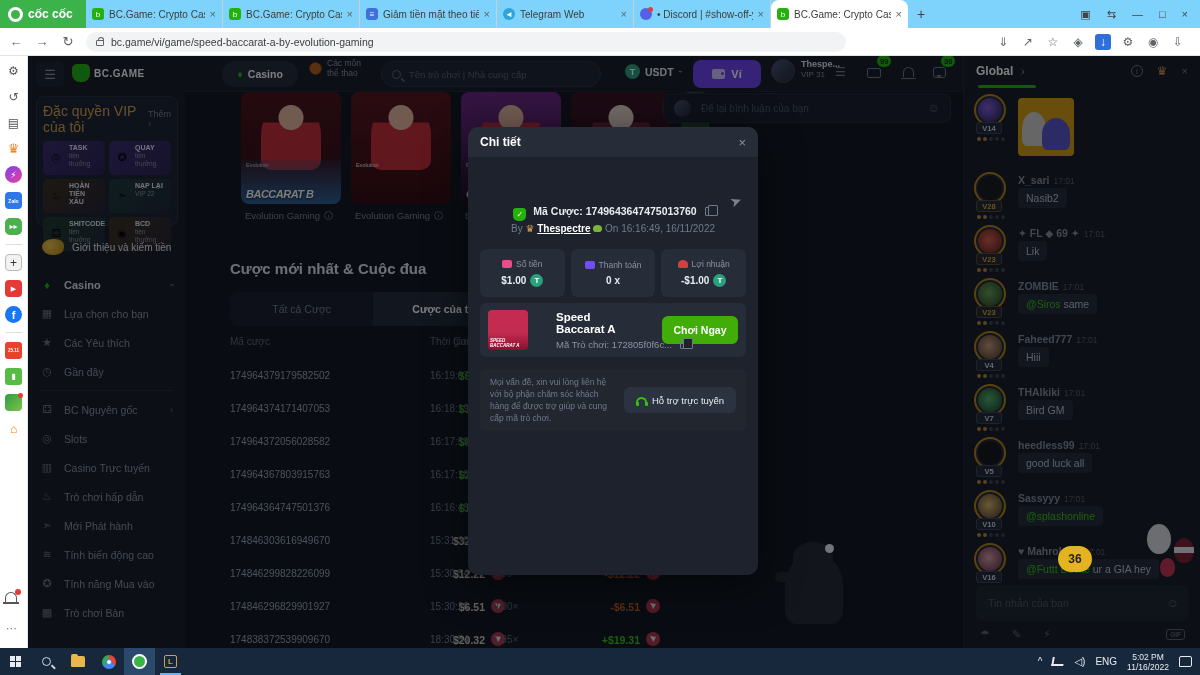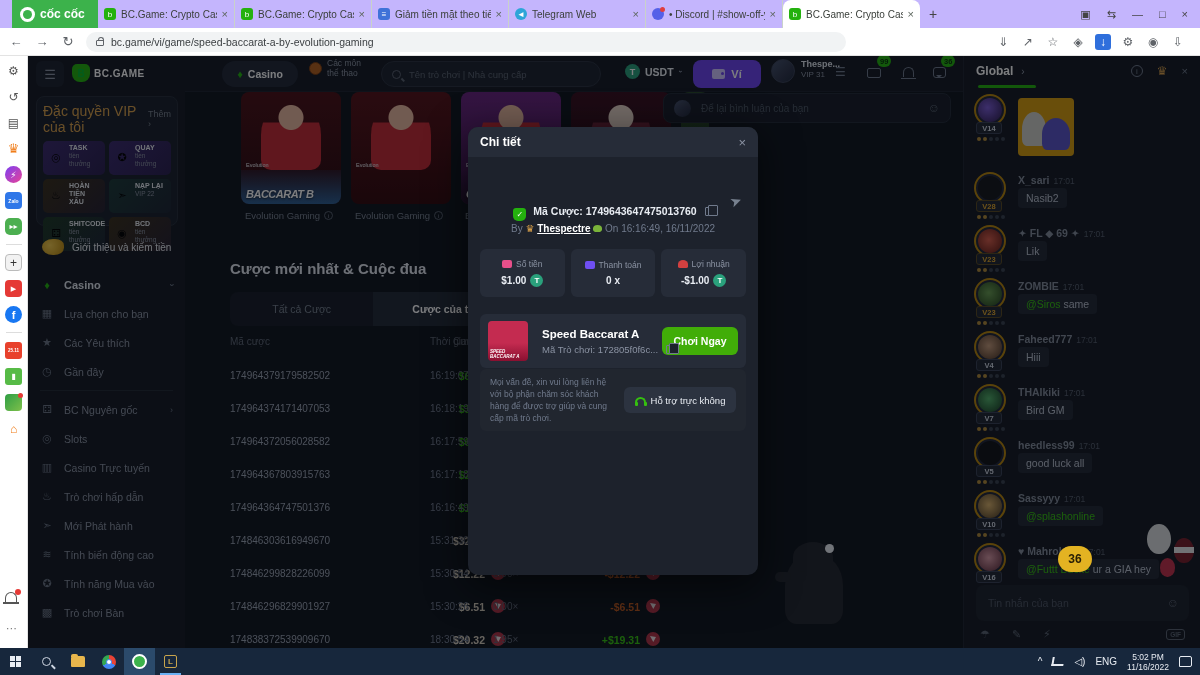--- a/index.html
+++ b/index.html
@@ -1,21 +1,21 @@
 <!DOCTYPE html>
 <html><head>
 <meta charset="utf-8">
 <style>
   html,body{margin:0;padding:0;background:#000;}
   *{box-sizing:border-box;font-family:"Liberation Sans","DejaVu Sans",sans-serif;}
   .screen{position:relative;width:1200px;height:675px;overflow:hidden;background:#0f141d;}
   .ab{position:absolute;}
 
   
-  .tabstrip{position:absolute;left:0;top:0;width:1200px;height:28px;background:#c4b5fd;display:flex;align-items:stretch;padding-left:12px;}
+  .tabstrip{position:absolute;left:0;top:0;width:1200px;height:28px;background:#7dd3fc;display:flex;align-items:stretch;}
   .brand{width:86px;background:#3cb24b;color:#fff;display:flex;align-items:center;gap:5px;padding-left:8px;font-weight:bold;font-size:12px;flex:0 0 auto;}
   .brand-logo{width:15px;height:15px;border-radius:50%;background:#fff;position:relative;flex:0 0 auto;}
   .brand-logo:after{content:"";position:absolute;inset:3px;border-radius:50%;background:#3cb24b;}
   .tab{width:137px;flex:0 0 auto;display:flex;align-items:center;gap:5px;padding:0 6px;border-right:1px solid #c9d2ca;font-size:10px;color:#3a3f3a;overflow:hidden;}
   .tab.active{background:#fff;border-radius:8px 8px 0 0;border-right:none;}
   .tab-t{flex:1;white-space:nowrap;overflow:hidden;}
   .tab-x{color:#5c665d;font-size:11px;flex:0 0 auto;}
   .fav{width:12px;height:12px;border-radius:3px;flex:0 0 auto;display:flex;align-items:center;justify-content:center;color:#fff;font-size:8px;}
   .fav-bc{background:#24b10e;}
   .fav-blue{background:#3f72d8;}
@@ -115,21 +115,21 @@
   .badge{position:absolute;min-width:14px;height:12px;border-radius:7px;background:#24b10e;color:#06300a;font-size:7.5px;font-weight:bold;display:flex;align-items:center;justify-content:center;padding:0 3px;}
   .hbell{width:11px;height:10px;border:1.5px solid #707a8c;border-bottom:none;border-radius:6px 6px 0 0;position:relative;}
   .hbell:after{content:"";position:absolute;left:-3px;bottom:-2px;width:15px;height:1.5px;background:#707a8c;}
   .hchat{width:13px;height:11px;border:1.5px solid #707a8c;border-radius:3px;position:relative;}
   .hchat:after{content:"";position:absolute;left:2px;bottom:-4px;border:3px solid transparent;border-top-color:#707a8c;}
 
   
   .main{position:absolute;left:157px;top:36px;width:778px;height:556px;background:#10151f;}
   .gcard{position:absolute;top:0;width:100px;height:112px;border-radius:8px;overflow:hidden;}
   .gcard .dealer{position:absolute;left:20px;top:8px;width:60px;height:70px;border-radius:50% 50% 10px 10px;background:radial-gradient(circle at 50% 25%,#e8b9a0 12px,transparent 13px),linear-gradient(180deg,transparent 22px,#c42b35 23px);}
-  .gband{position:absolute;left:0;bottom:0;width:100%;height:34px;display:flex;align-items:flex-end;padding:5px 5px 4px;}
+  .gband{position:absolute;left:0;bottom:0;width:100%;height:44px;display:flex;align-items:flex-end;padding:5px 5px 4px;}
   .gname{color:#fff;font-weight:bold;font-size:11px;font-style:italic;letter-spacing:-0.5px;text-shadow:0 1px 2px rgba(0,0,0,.6);white-space:nowrap;}
   .gtag{position:absolute;left:5px;bottom:36px;color:#e8ecf2;font-size:5.5px;}
   .gprov{position:absolute;top:118px;color:#77818f;font-size:9.5px;display:flex;gap:4px;align-items:center;}
   .gprov .inf{width:9px;height:9px;border:1px solid #555e6d;border-radius:50%;font-size:6px;display:flex;align-items:center;justify-content:center;}
   .bets-title{position:absolute;left:45px;top:168px;color:#dfe4ec;font-size:15px;font-weight:bold;}
   .btabs{position:absolute;left:45px;top:200px;width:430px;height:34px;background:#171d28;border-radius:8px;display:flex;align-items:center;overflow:hidden;}
   .btab{flex:1;text-align:center;color:#77818f;font-size:10.5px;height:100%;display:flex;align-items:center;justify-content:center;}
   .btab.active{background:#232b38;color:#fff;font-weight:bold;}
   .thead{position:absolute;top:244px;color:#5f6876;font-size:10px;}
   .trow{position:absolute;height:26px;}
@@ -219,21 +219,21 @@
   .frog{display:inline-block;width:9px;height:7px;background:#7ab33a;border-radius:50% 50% 40% 40%;vertical-align:0;}
   .stats{position:absolute;left:12px;top:122px;width:266px;display:flex;gap:6px;}
   .stat{flex:1;height:48px;background:#262c38;border-radius:6px;display:flex;flex-direction:column;align-items:center;justify-content:center;gap:5px;}
   .stat-l{display:flex;align-items:center;gap:4px;color:#8b93a3;font-size:8.5px;}
   .sic{width:10px;height:8px;border-radius:2px;}
   .sic.pink{background:#e84f8a;}
   .sic.purp{background:#6f4ff2;}
   .sic.red{background:#d34040;border-radius:50% 50% 20% 20%;}
   .stat-v{color:#e8ecf2;font-size:10px;font-weight:bold;display:flex;align-items:center;gap:4px;}
   .mcoin{width:13px;height:13px;border-radius:50%;background:#2aa17c;color:#fff;font-size:8px;display:flex;align-items:center;justify-content:center;font-weight:bold;}
-  .gamebox{position:absolute;left:12px;top:187px;width:266px;height:54px;background:#262c38;border-radius:6px;display:flex;align-items:center;gap:14px;padding:0 8px;}
+  .gamebox{position:absolute;left:12px;top:176px;width:266px;height:54px;background:#262c38;border-radius:6px;display:flex;align-items:center;gap:28px;padding:0 8px;}
   .thumb{width:40px;height:40px;border-radius:4px;background:linear-gradient(180deg,#c42b50 55%,#8a1030);position:relative;overflow:hidden;flex:0 0 auto;}
   .thumb-t{position:absolute;left:2px;bottom:2px;color:#fff;font-size:4.5px;font-weight:bold;font-style:italic;}
   .ginfo{flex:1;min-width:0;}
   .gi-name{color:#fff;font-weight:bold;font-size:11.5px;margin-bottom:4px;}
   .gi-code{color:#8b93a3;font-size:9.5px;white-space:nowrap;}
   .play{width:76px;height:28px;background:#41ad08;border-radius:6px;color:#fff;font-weight:bold;font-size:10.5px;display:flex;align-items:center;justify-content:center;flex:0 0 auto;}
   .supbox{position:absolute;left:12px;top:242px;width:266px;height:62px;background:#21262f;border-radius:6px;display:flex;align-items:center;gap:8px;padding:0 10px;}
   .sup-t{flex:1;color:#707a8c;font-size:8.5px;line-height:12px;}
   .supbtn{width:112px;height:26px;background:#2c3340;border-radius:6px;display:flex;align-items:center;justify-content:center;gap:5px;color:#e8ecf2;font-size:9.5px;flex:0 0 auto;}
   .hphone{width:11px;height:7px;border:2px solid #35c00f;border-bottom:none;border-radius:6px 6px 0 0;position:relative;}
@@ -848,21 +848,21 @@
         <div class="ginfo">
           <div class="gi-name">Speed Baccarat A</div>
           <div class="gi-code"><span>Mã Trò chơi: 172805f0f6c...</span> <span class="copy"></span></div>
         </div>
         <div class="play">Chơi Ngay</div>
       </div>
       <div class="supbox">
         <div class="sup-t">Mọi vấn đề, xin vui lòng liên hệ với bộ phận chăm sóc khách hàng để được trợ giúp và cung cấp mã trò chơi.</div>
         <div class="supbtn">
           <span class="hphone"></span>
-          <span>Hỗ trợ trực không</span>
+          <span>Hỗ trợ trực tuyến</span>
         </div>
       </div>
     </div>
   </div>
 
   <div class="taskbar">
     <div class="tbico">
         <span class="winflag">
           <i></i>
           <i></i>

